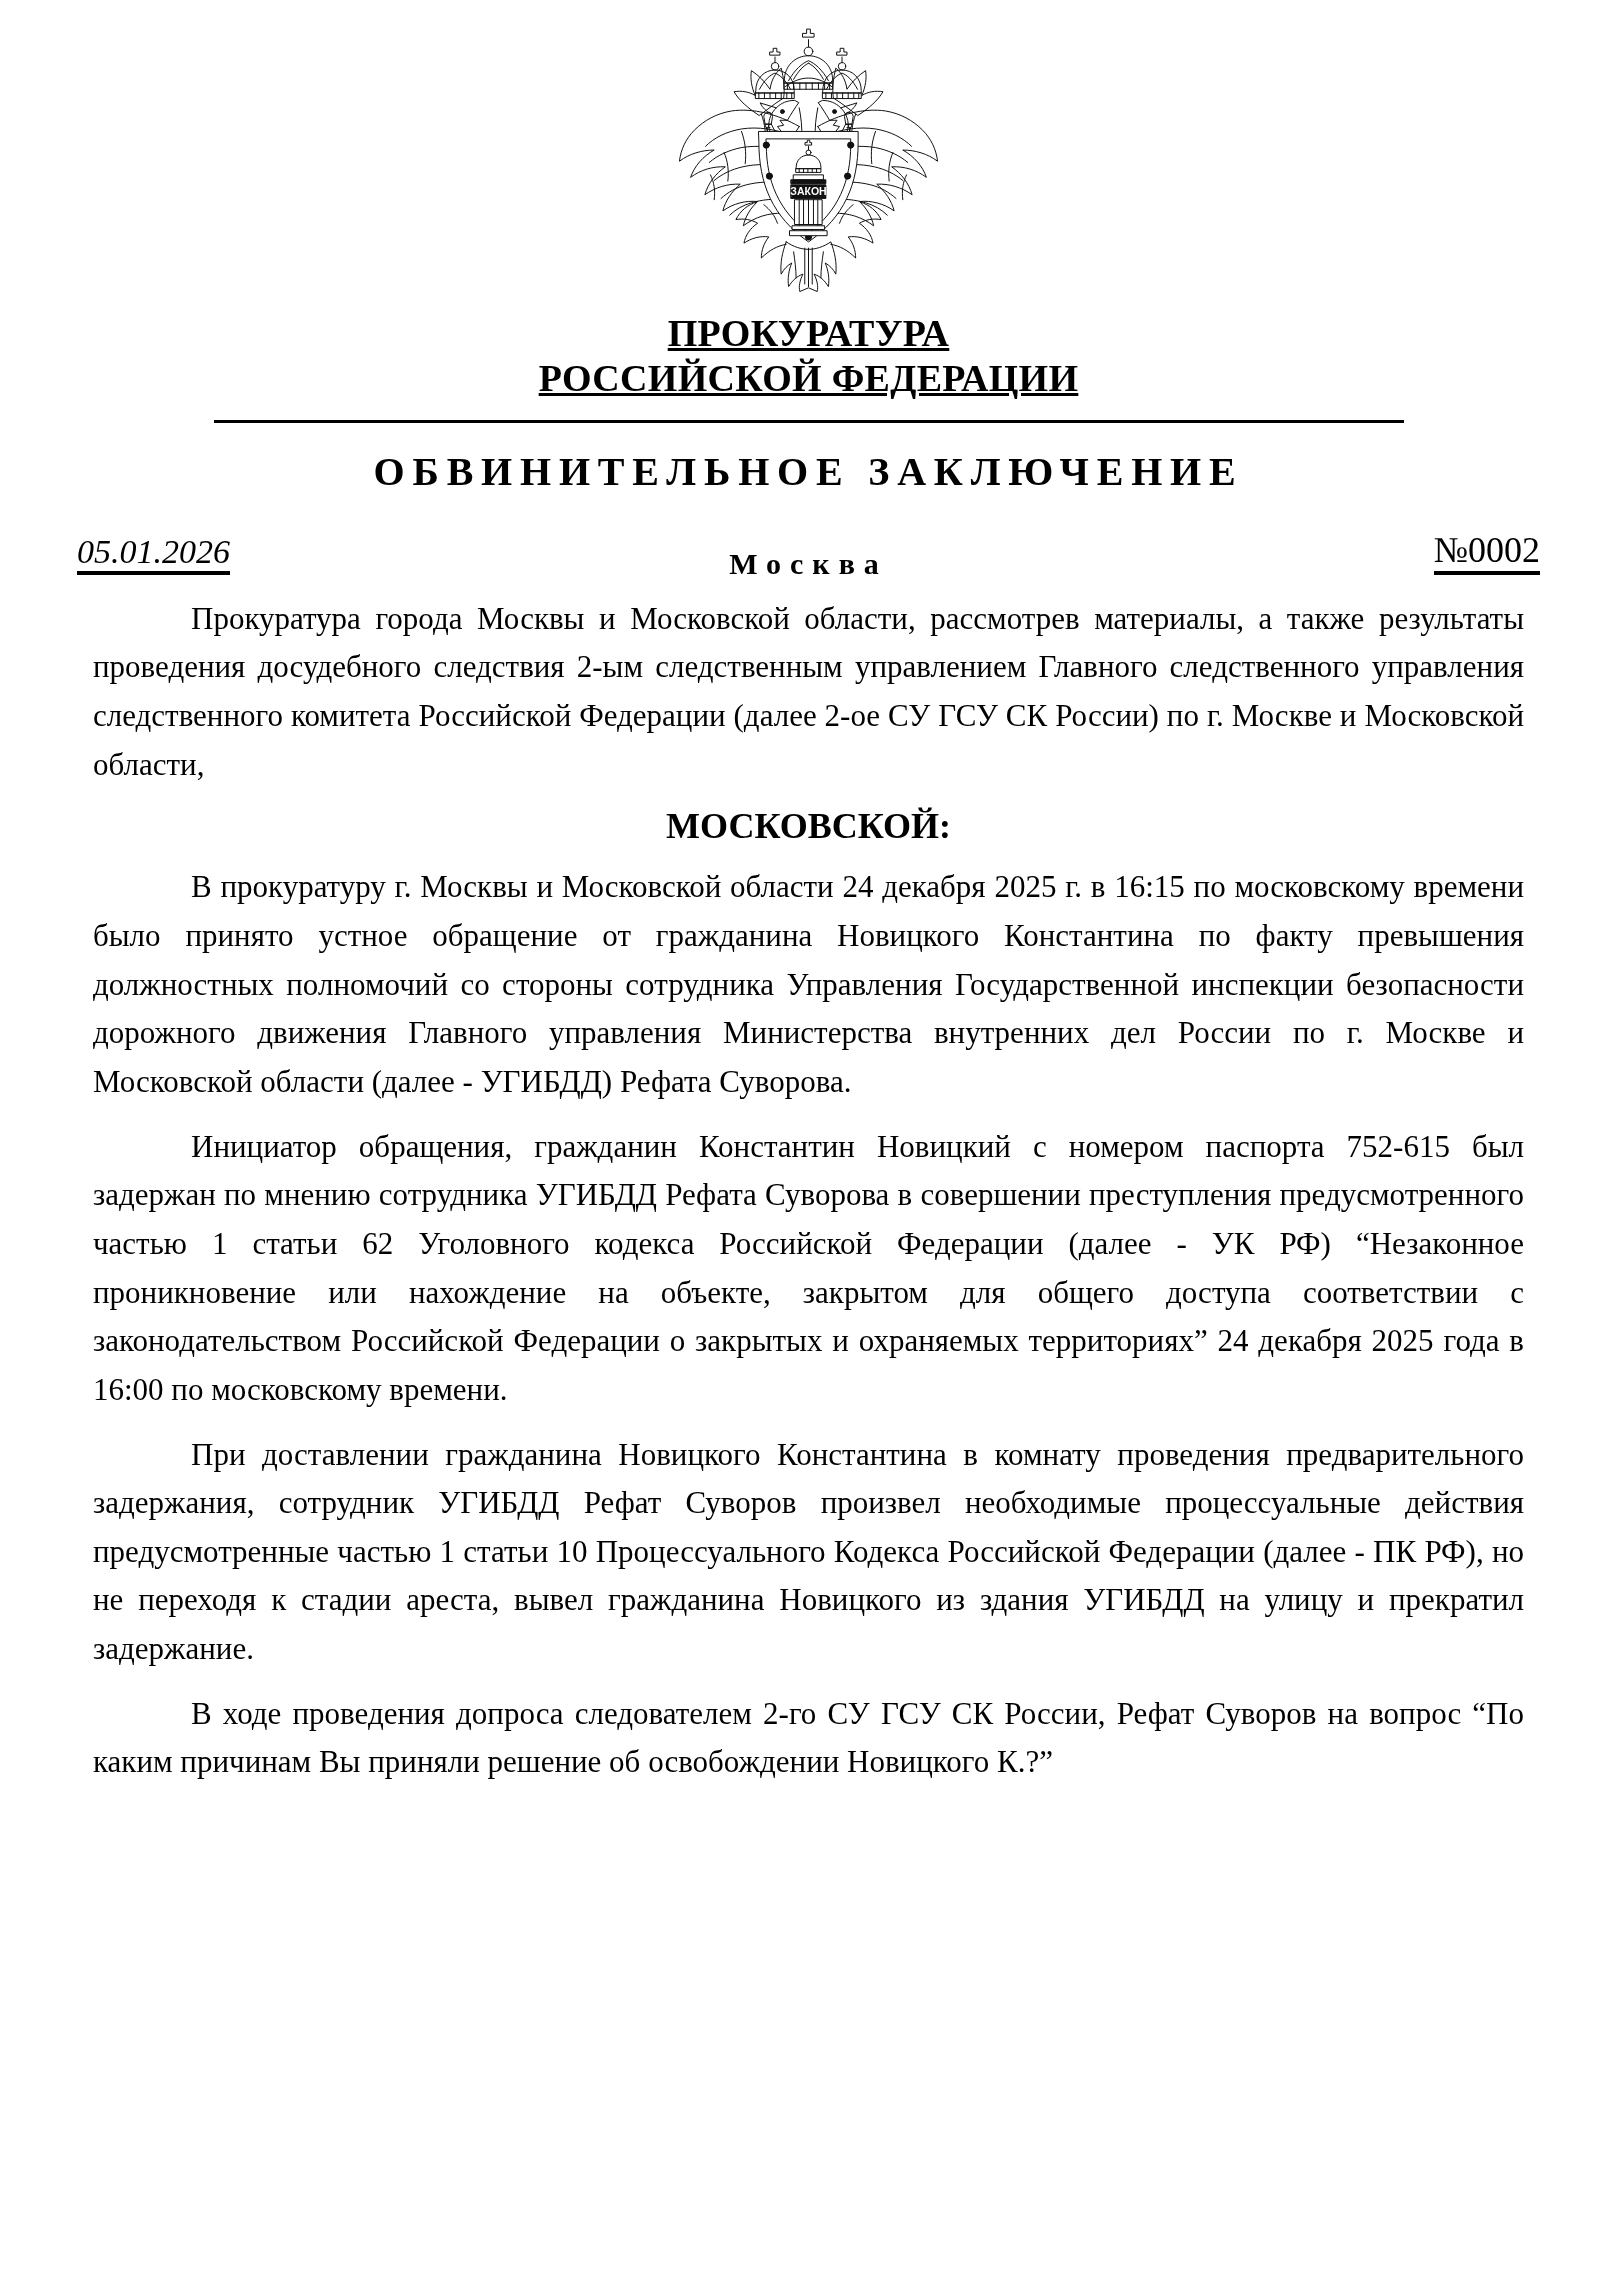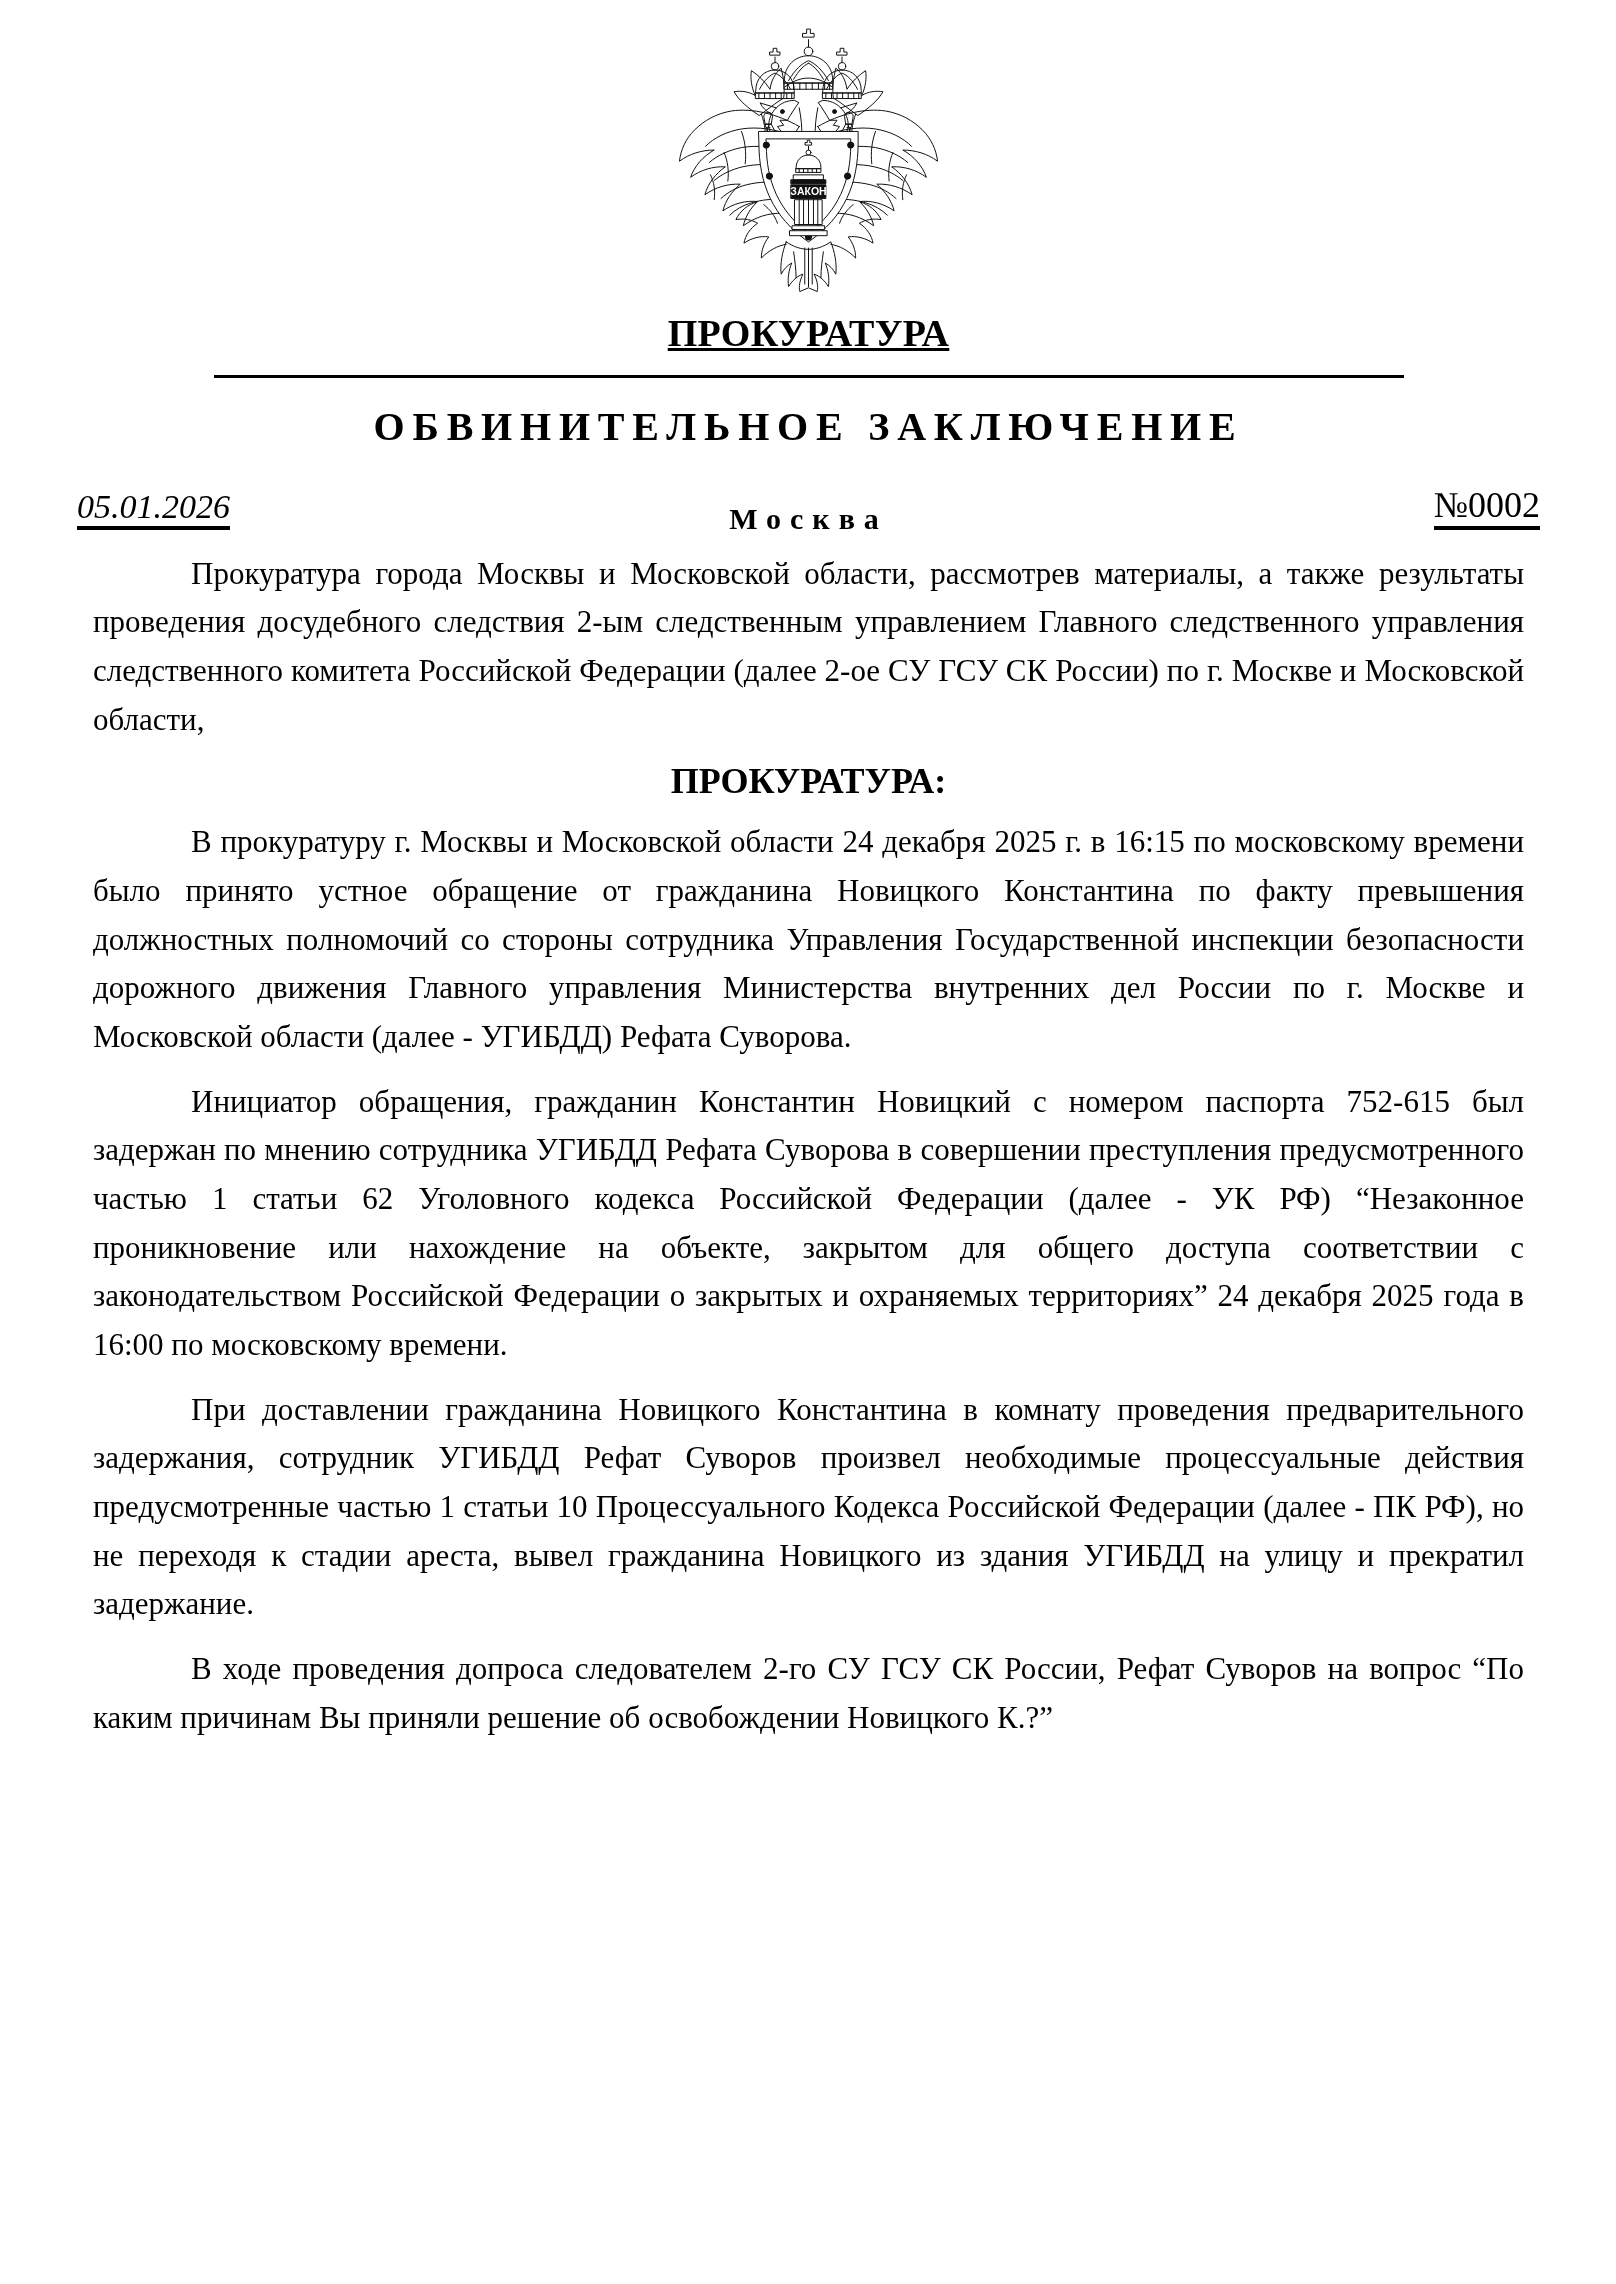--- a/index.html
+++ b/index.html
@@ -328,37 +328,38 @@
           <path d="M196 372 C198 386 200 400 200 414"></path>
           <path d="M244 372 C242 386 240 400 240 414"></path>
         </g>
 
       </g>
     </svg>
   </div>
 
   <div class="org-block">
     <div class="org-line-1">ПРОКУРАТУРА</div>
+    <div class="org-line-2">РОССИЙСКОЙ ФЕДЕРАЦИИ</div>
   </div>
 
   <hr class="rule">
 
   <div class="doc-title">ОБВИНИТЕЛЬНОЕ ЗАКЛЮЧЕНИЕ</div>
 
   <div class="meta-row">
     <div class="meta-date">05.01.2026</div>
     <div class="meta-city">Москва</div>
     <div class="meta-number">№0002</div>
   </div>
 
 
   <div class="body-text">
     <p class="para">Прокуратура города Москвы и Московской области, рассмотрев материалы, а также результаты проведения досудебного следствия 2-ым следственным управлением Главного следственного управления следственного комитета Российской Федерации (далее 2-ое СУ ГСУ СК России) по г. Москве и Московской области,</p>
 
-    <div class="section-heading">ПРОКУРАТУРА:</div>
+    <div class="section-heading">МОСКОВСКОЙ:</div>
 
     <p class="para">В прокуратуру г. Москвы и Московской области 24 декабря 2025 г. в 16:15 по московскому времени было принято устное обращение от гражданина Новицкого Константина по факту превышения должностных полномочий со стороны сотрудника Управления Государственной инспекции безопасности дорожного движения Главного управления Министерства внутренних дел России по г. Москве и Московской области (далее - УГИБДД) Рефата Суворова.</p>
     <p class="para">Инициатор обращения, гражданин Константин Новицкий с номером паспорта 752-615 был задержан по мнению сотрудника УГИБДД Рефата Суворова в совершении преступления предусмотренного частью 1 статьи 62 Уголовного кодекса Российской Федерации (далее - УК РФ) “Незаконное проникновение или нахождение на объекте, закрытом для общего доступа соответствии с законодательством Российской Федерации о закрытых и охраняемых территориях” 24 декабря 2025 года в 16:00 по московскому времени.</p>
     <p class="para">При доставлении гражданина Новицкого Константина в комнату проведения предварительного задержания, сотрудник УГИБДД Рефат Суворов произвел необходимые процессуальные действия предусмотренные частью 1 статьи 10 Процессуального Кодекса Российской Федерации (далее - ПК РФ), но не переходя к стадии ареста, вывел гражданина Новицкого из здания УГИБДД на улицу и прекратил задержание.</p>
     <p class="para">В ходе проведения допроса следователем 2-го СУ ГСУ СК России, Рефат Суворов на вопрос “По каким причинам Вы приняли решение об освобождении Новицкого К.?”</p>
   </div>
 
 </div>
 
 

